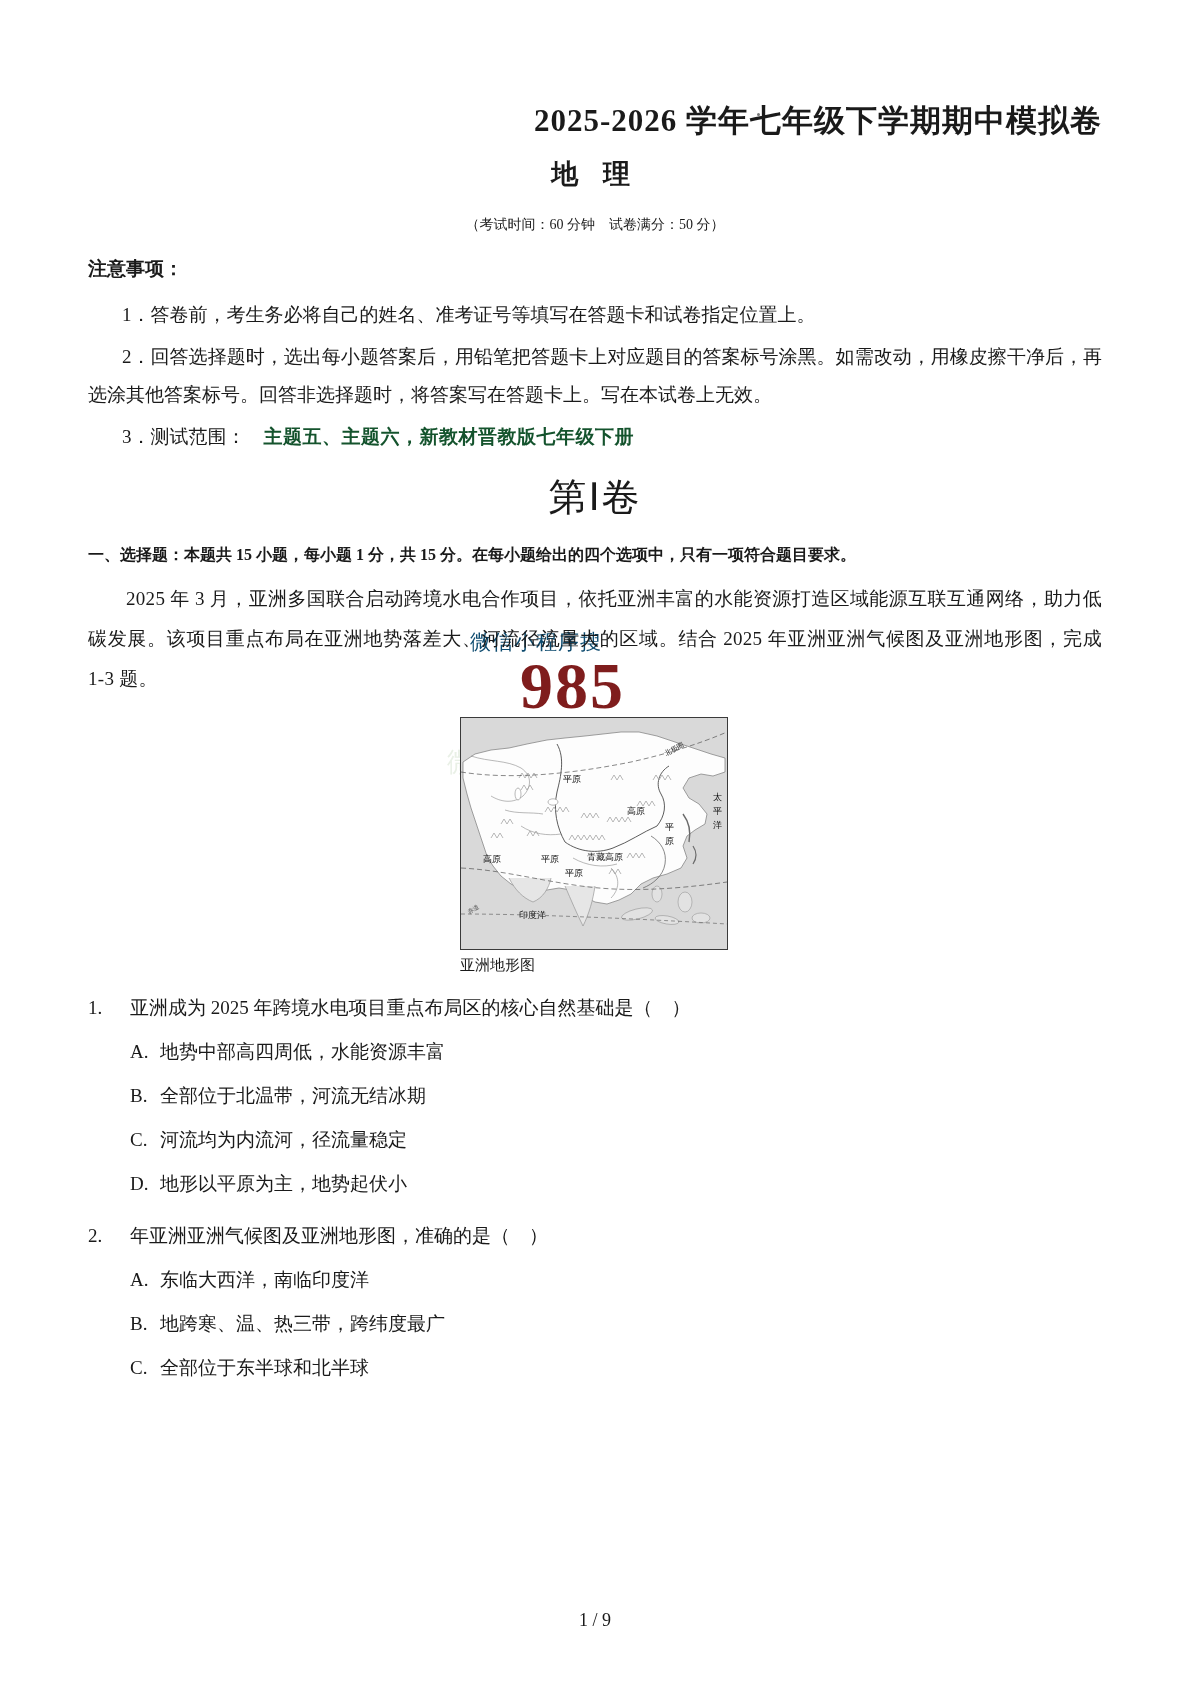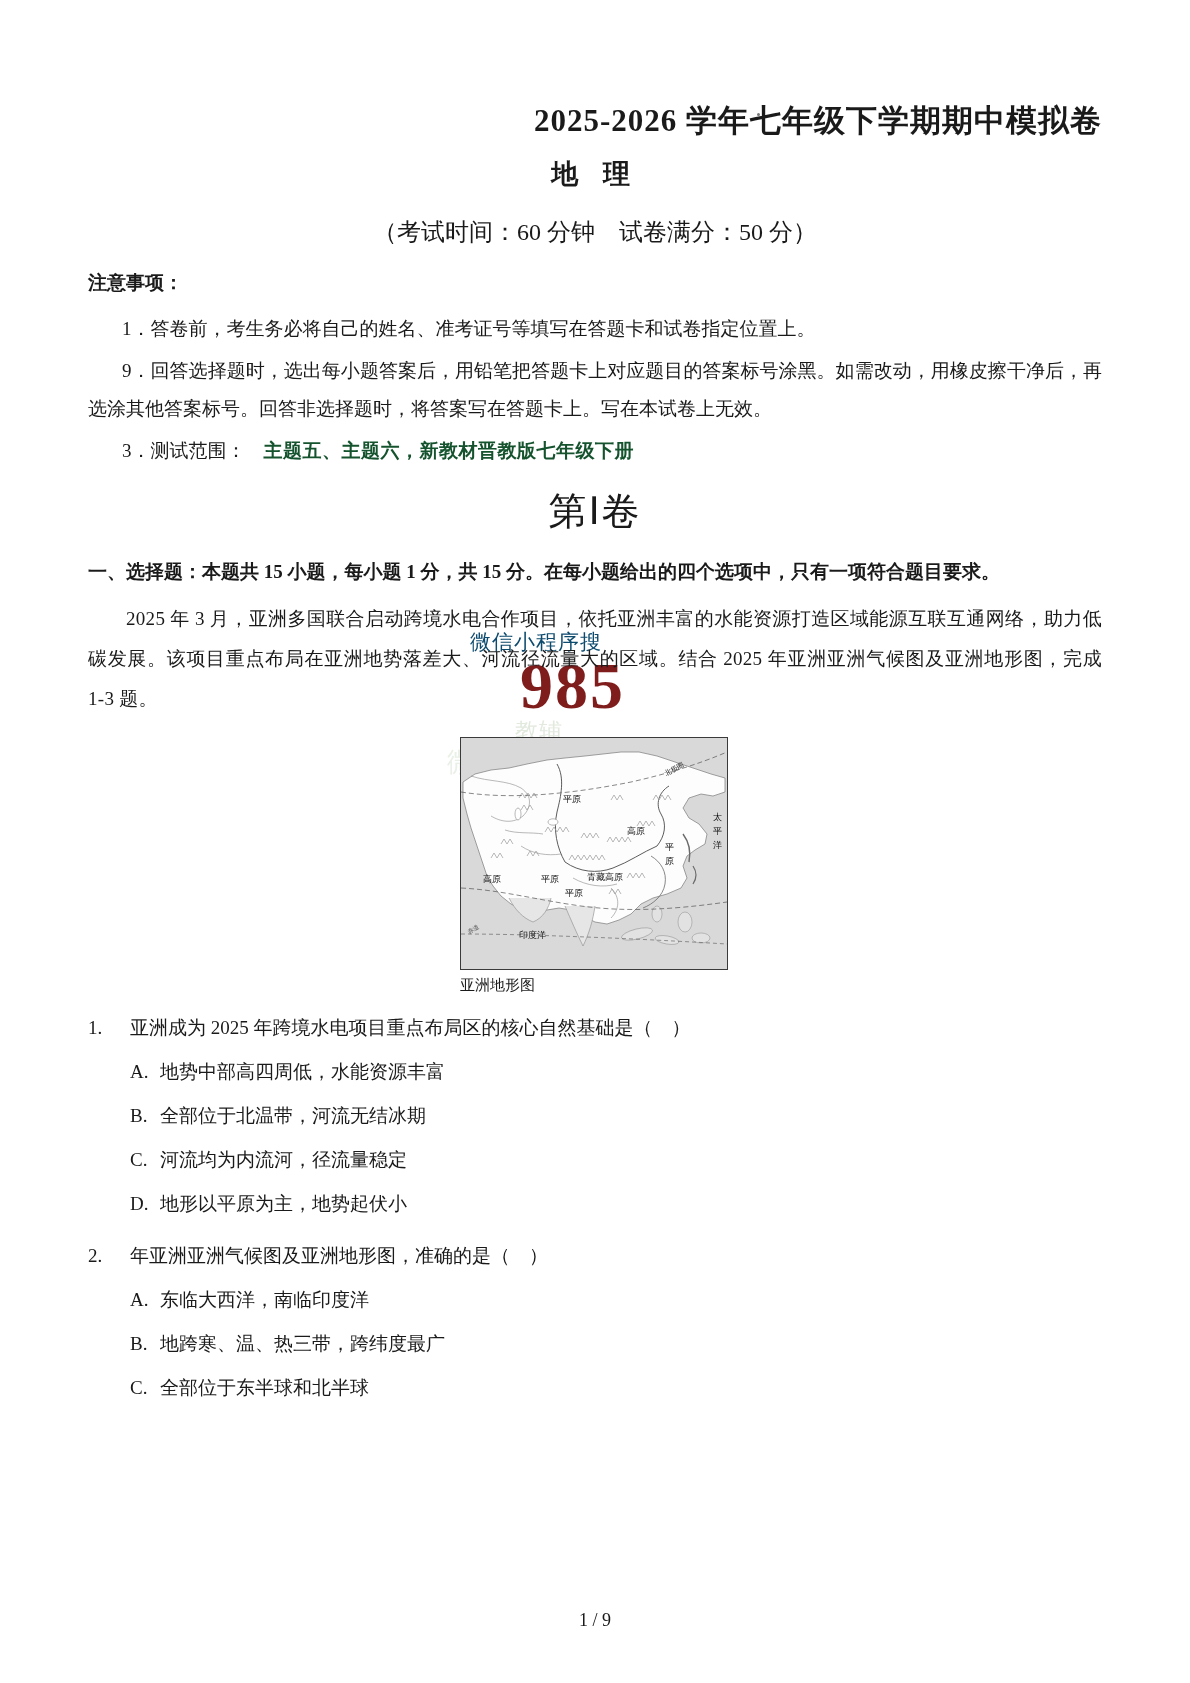--- a/index.html
+++ b/index.html
@@ -53,21 +53,21 @@
   }
   .doc-subject {
     text-align: center;
     font-size: 27px;
     font-weight: bold;
     letter-spacing: 9px;
     margin: 0 0 24px 0;
   }
   .doc-meta {
     text-align: center;
-    font-size: 24px;
+    font-size: 14px;
     margin: 0 0 22px 0;
   }
 
   .notice-title {
     font-size: 19px;
     font-weight: bold;
     margin: 0 0 14px 0;
   }
   .notice-item {
     font-size: 19px;
@@ -86,21 +86,21 @@
 
   .juan-title {
     text-align: center;
     font-size: 38px;
     margin: 16px 0 16px 0;
     font-family: "Liberation Serif", serif;
     letter-spacing: 2px;
   }
 
   .section-head {
-    font-size: 19px;
+    font-size: 16px;
     line-height: 2.0;
     font-weight: bold;
     margin: 0 0 2px 0;
     text-align: justify;
   }
 
   .passage {
     font-size: 19px;
     line-height: 2.1;
     text-indent: 38px;
@@ -184,21 +184,21 @@
 
   <div class="content">
 
     <h1 class="doc-title">2025-2026 学年七年级下学期期中模拟卷</h1>
     <h2 class="doc-subject">地 理</h2>
     <div class="doc-meta">（考试时间：60 分钟　试卷满分：50 分）</div>
 
     <div class="notice-title">注意事项：</div>
 
     <p class="notice-item">1．答卷前，考生务必将自己的姓名、准考证号等填写在答题卡和试卷指定位置上。</p>
-    <p class="notice-item wrap">9．回答选择题时，选出每小题答案后，用铅笔把答题卡上对应题目的答案标号涂黑。如需改动，用橡皮擦干净后，再选涂其他答案标号。回答非选择题时，将答案写在答题卡上。写在本试卷上无效。</p>
+    <p class="notice-item wrap">2．回答选择题时，选出每小题答案后，用铅笔把答题卡上对应题目的答案标号涂黑。如需改动，用橡皮擦干净后，再选涂其他答案标号。回答非选择题时，将答案写在答题卡上。写在本试卷上无效。</p>
 
     <p class="notice-item">
       <span>3．测试范围：</span><span class="scope-gap"></span><span class="scope-red">主题五、主题六，新教材晋教版七年级下册</span>
     </p>
 
     <div class="juan-title">第Ⅰ卷</div>
 
     <p class="section-head">一、选择题：本题共 15 小题，每小题 1 分，共 15 分。在每小题给出的四个选项中，只有一项符合题目要求。</p>
 
     <p class="passage">2025 年 3 月，亚洲多国联合启动跨境水电合作项目，依托亚洲丰富的水能资源打造区域能源互联互通网络，助力低碳发展。该项目重点布局在亚洲地势落差大、河流径流量大的区域。结合 2025 年亚洲亚洲气候图及亚洲地形图，完成 1-3 题。</p>

